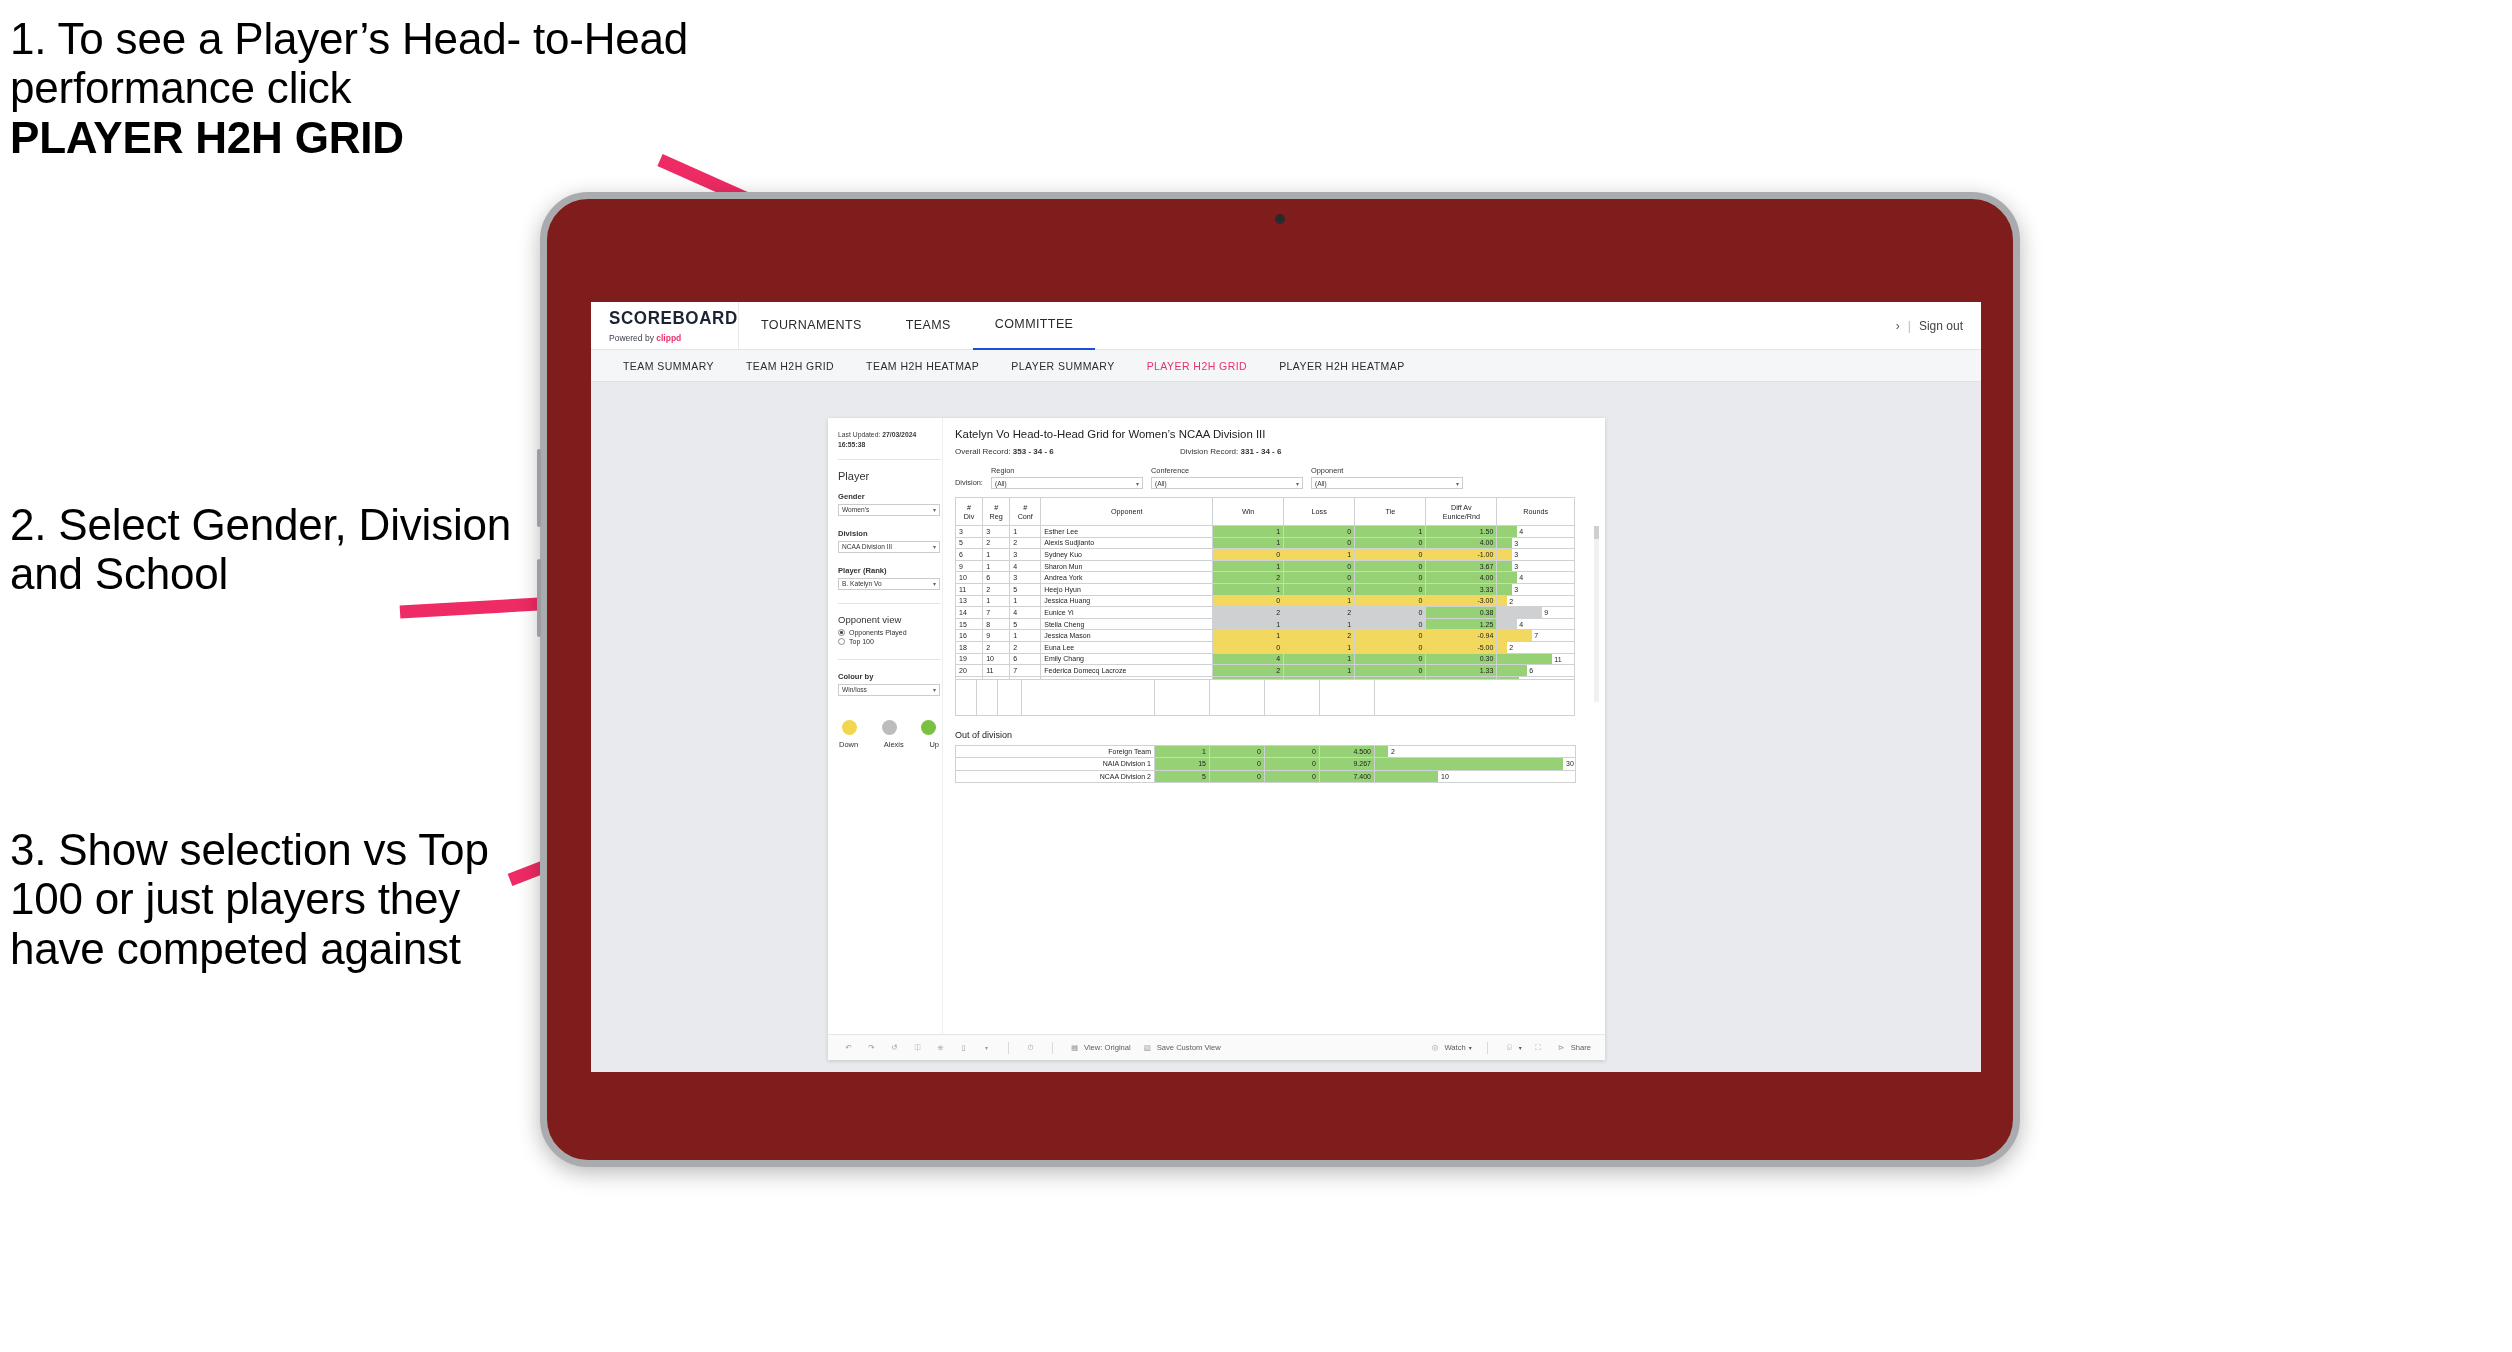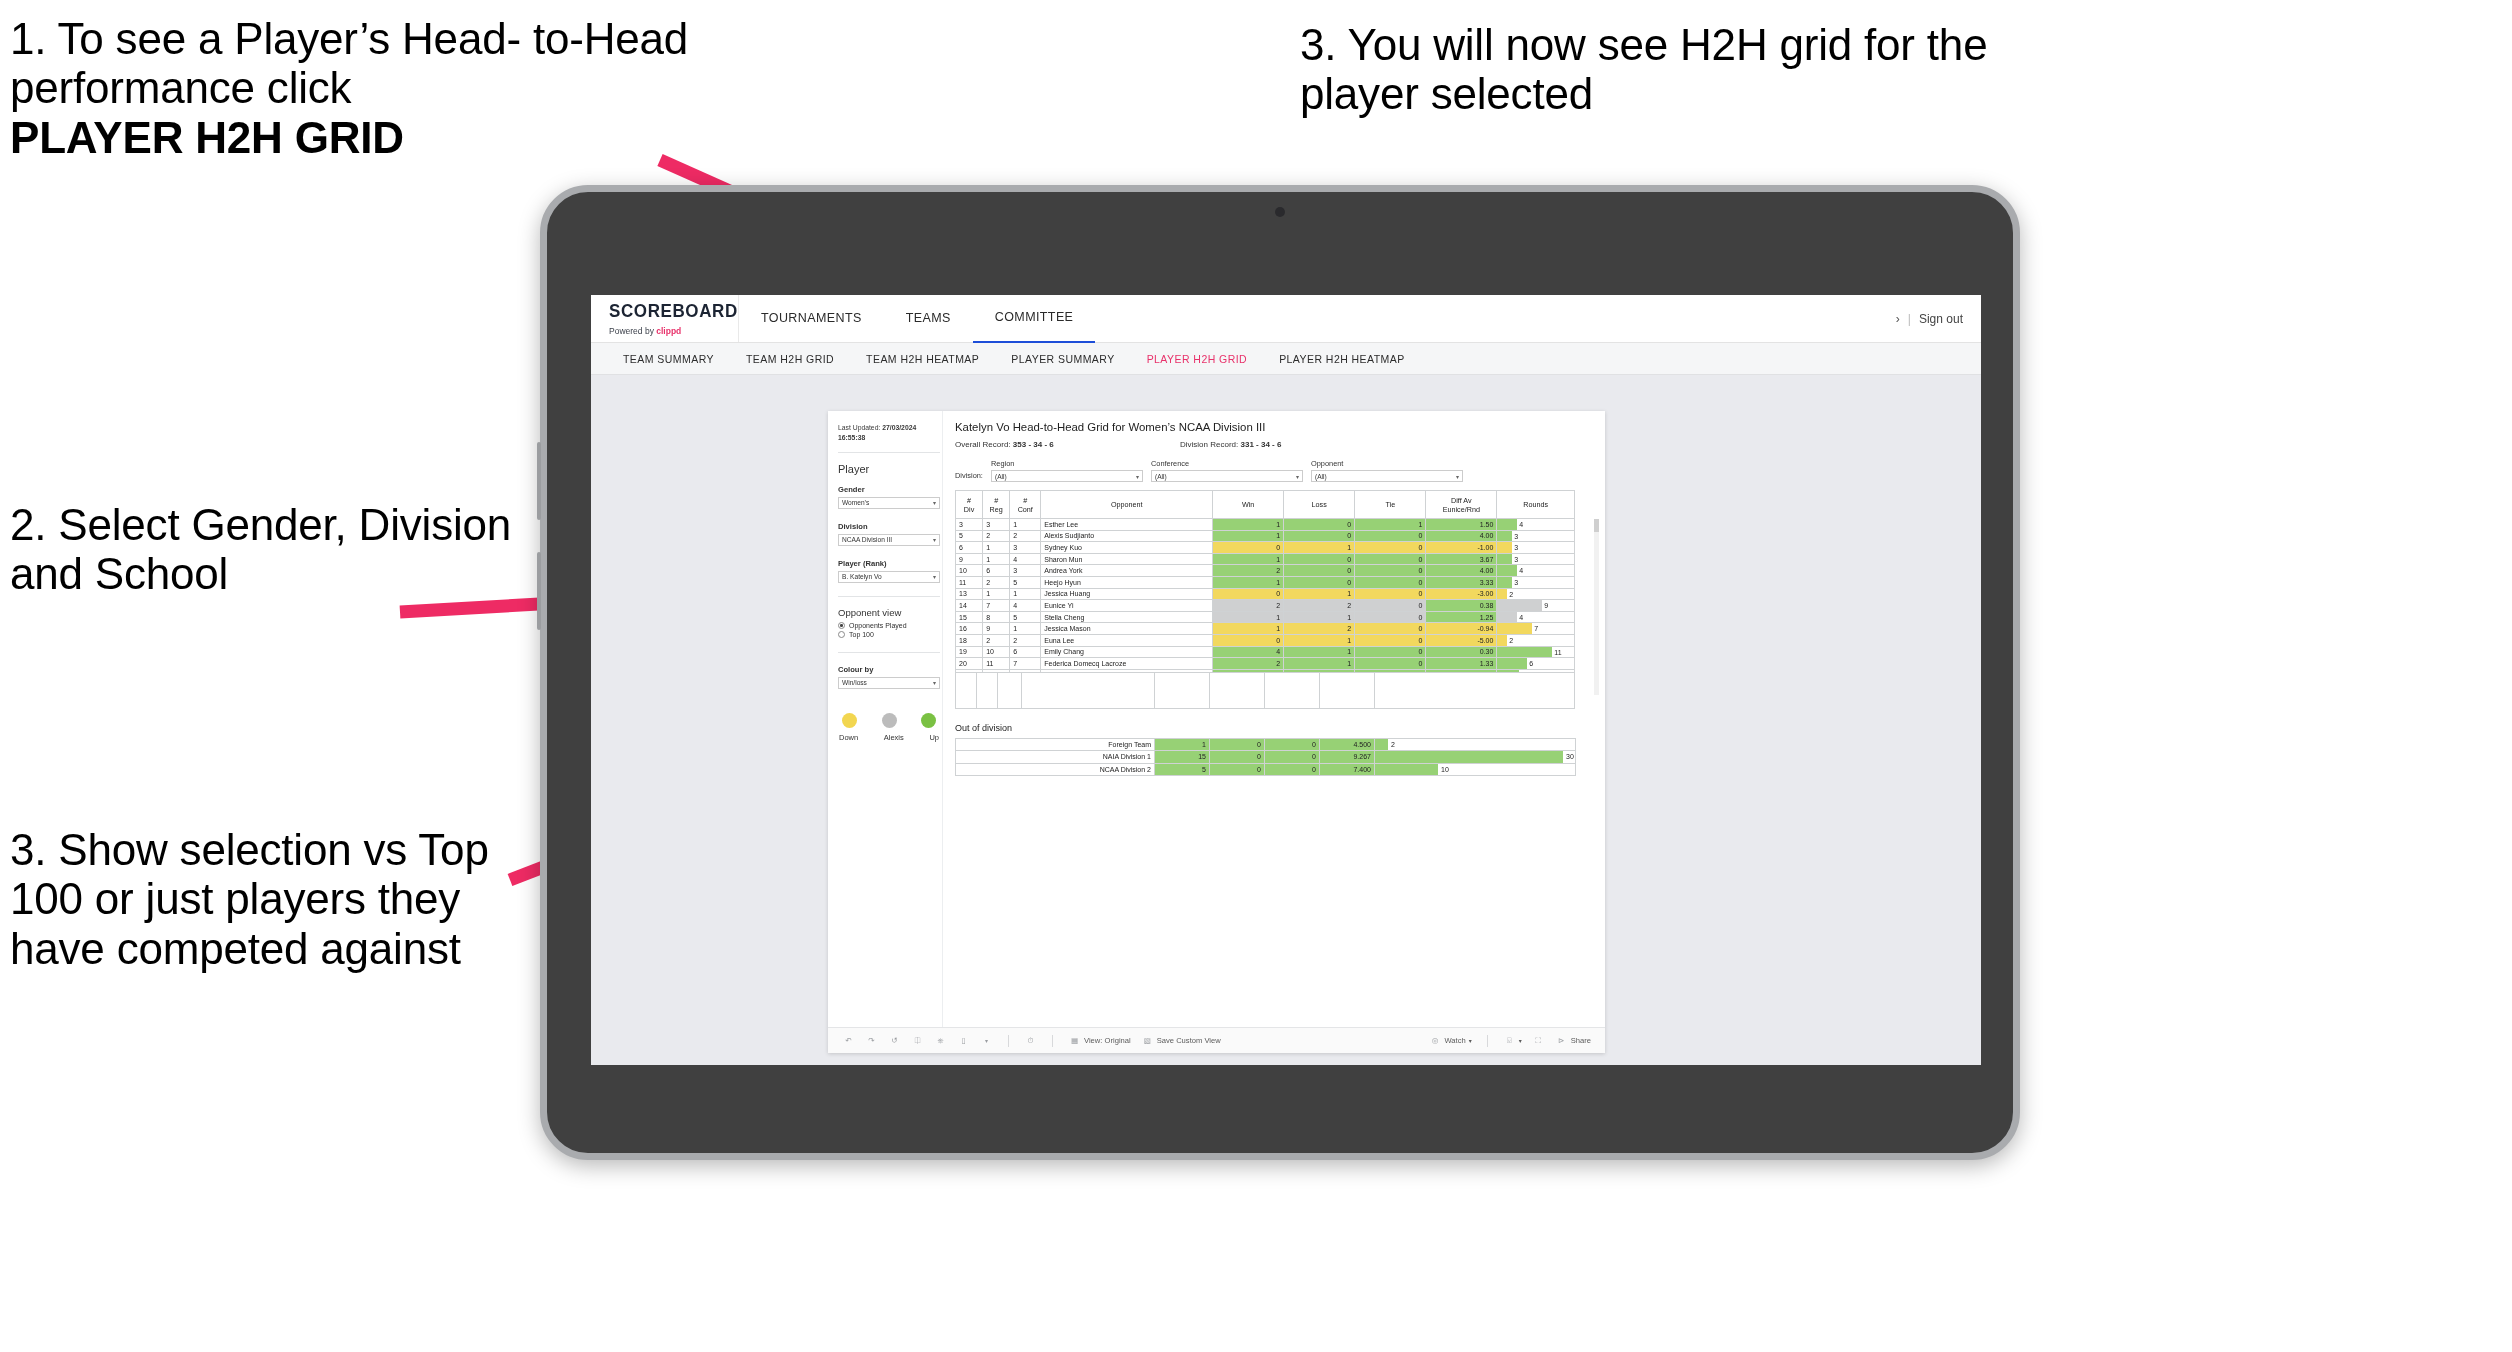--- a/index.html
+++ b/index.html
@@ -24,23 +24,23 @@
   #annot-1 { left: 10px; top: 14px; width: 740px; }
   #annot-2 { left: 10px; top: 500px; width: 520px; }
   #annot-3 { left: 10px; top: 825px; width: 540px; }
   #annot-4 { left: 1300px; top: 20px; width: 790px; }
 
   
   svg.arrows { position: absolute; left: 0; top: 0; width: 2512px; height: 1352px; pointer-events: none; }
 
   
   #tablet {
-    position: absolute; left: 540px; top: 185px;
+    position: absolute; left: 540px; top: 192px;
     width: 1480px; height: 975px;
-    background: #404040;
+    background: #7f1d1d;
     border-radius: 48px;
     border: 7px solid #a9abae;
     box-shadow: 0 6px 22px rgba(0,0,0,0.28);
   }
   #tablet::before { 
     content: ""; position: absolute; left: 50%; top: 15px; transform: translateX(-50%);
     width: 10px; height: 10px; border-radius: 50%; background: #2a2a2d;
   }
   .btn-side {
     position: absolute; left: -10px; background: #9b9da0; border-radius: 2px;
@@ -204,21 +204,20 @@
 
 <div id="root">
 
   <div class="annot" id="annot-1">
     <span>1. To see a Player’s Head-</span>
     <span>to-Head performance click</span>
     <span class="bold">PLAYER H2H GRID</span>
   </div>
   <div class="annot" id="annot-2">2. Select Gender, Division and School</div>
   <div class="annot" id="annot-3">3. Show selection vs Top 100 or just players they have competed against</div>
-  <div class="annot" id="annot-4">3. You will now see H2H grid for the player selected</div>
 
   <svg class="arrows" viewBox="0 0 2512 1352">
     <defs>
       <marker id="ah" markerWidth="6" markerHeight="6" refX="3.2" refY="3" orient="auto">
         <path d="M0,0 L6,3 L0,6 z" fill="#ee2b64"></path>
       </marker>
     </defs>
     <line x1="660" y1="160" x2="1085" y2="350" stroke="#ee2b64" stroke-width="13" marker-end="url(#ah)"></line>
     <line x1="1600" y1="200" x2="1440" y2="395" stroke="#ee2b64" stroke-width="13" marker-end="url(#ah)"></line>
     <line x1="400" y1="612" x2="820" y2="588" stroke="#ee2b64" stroke-width="13" marker-end="url(#ah)"></line>

